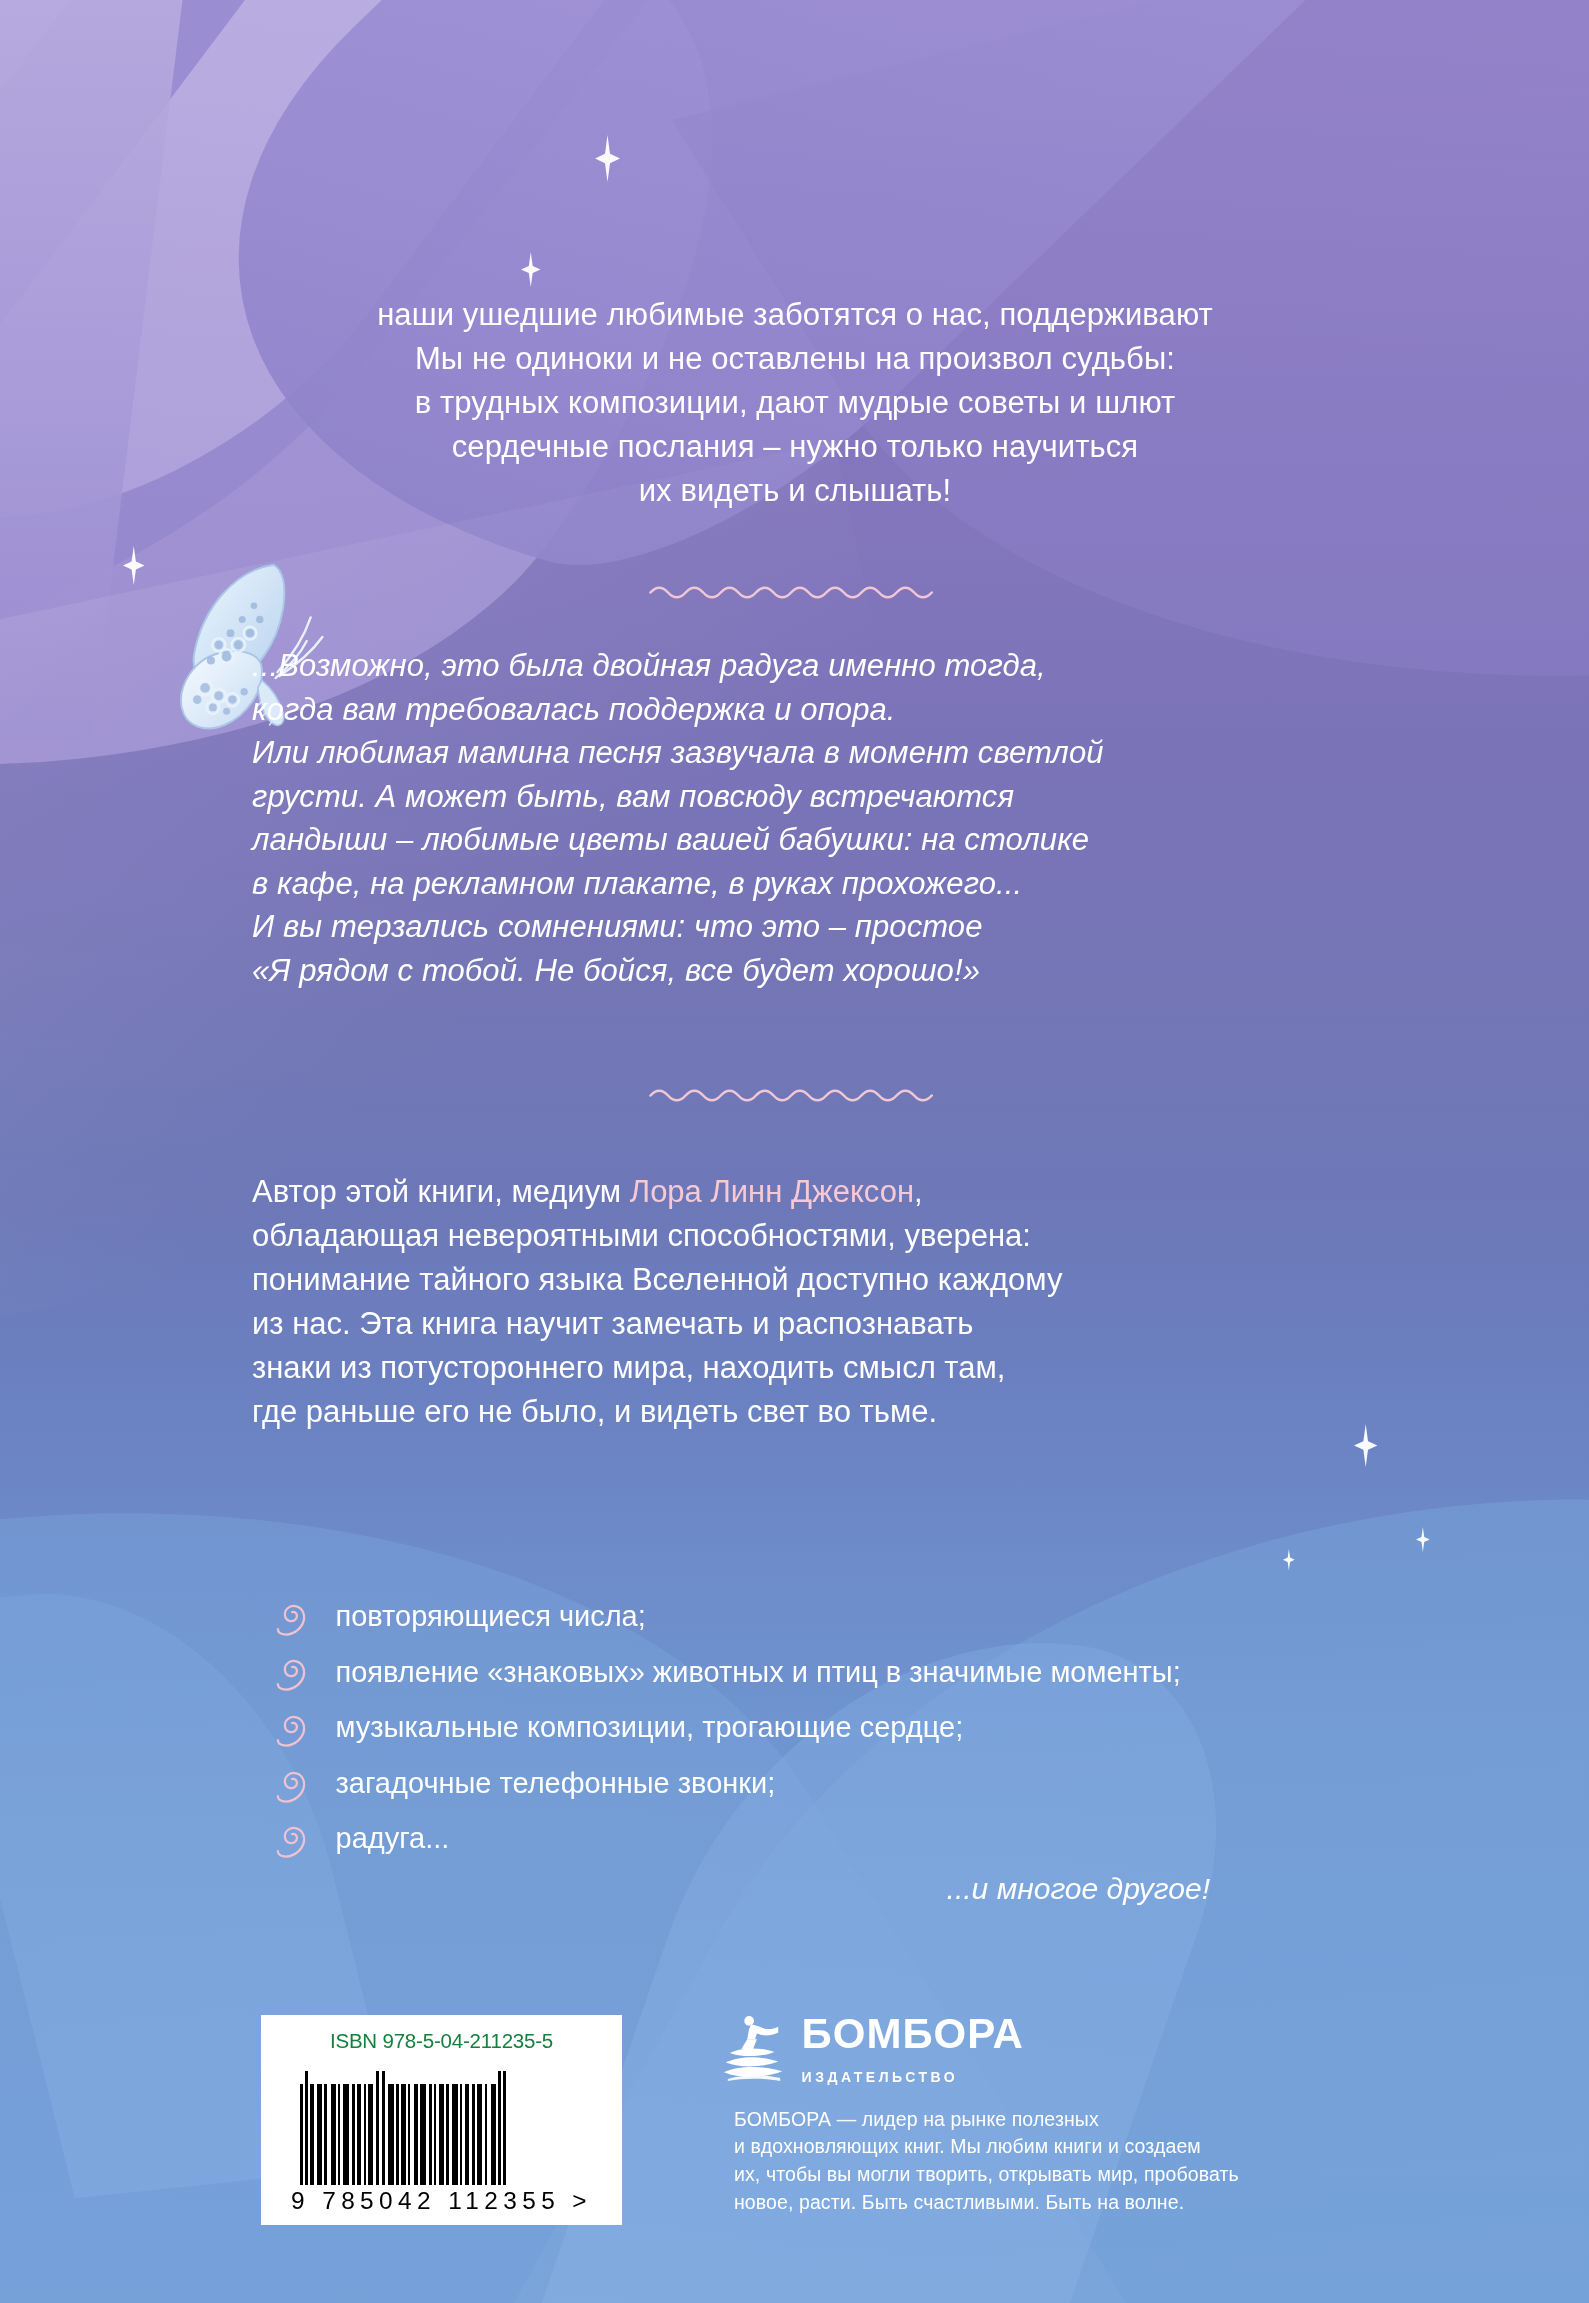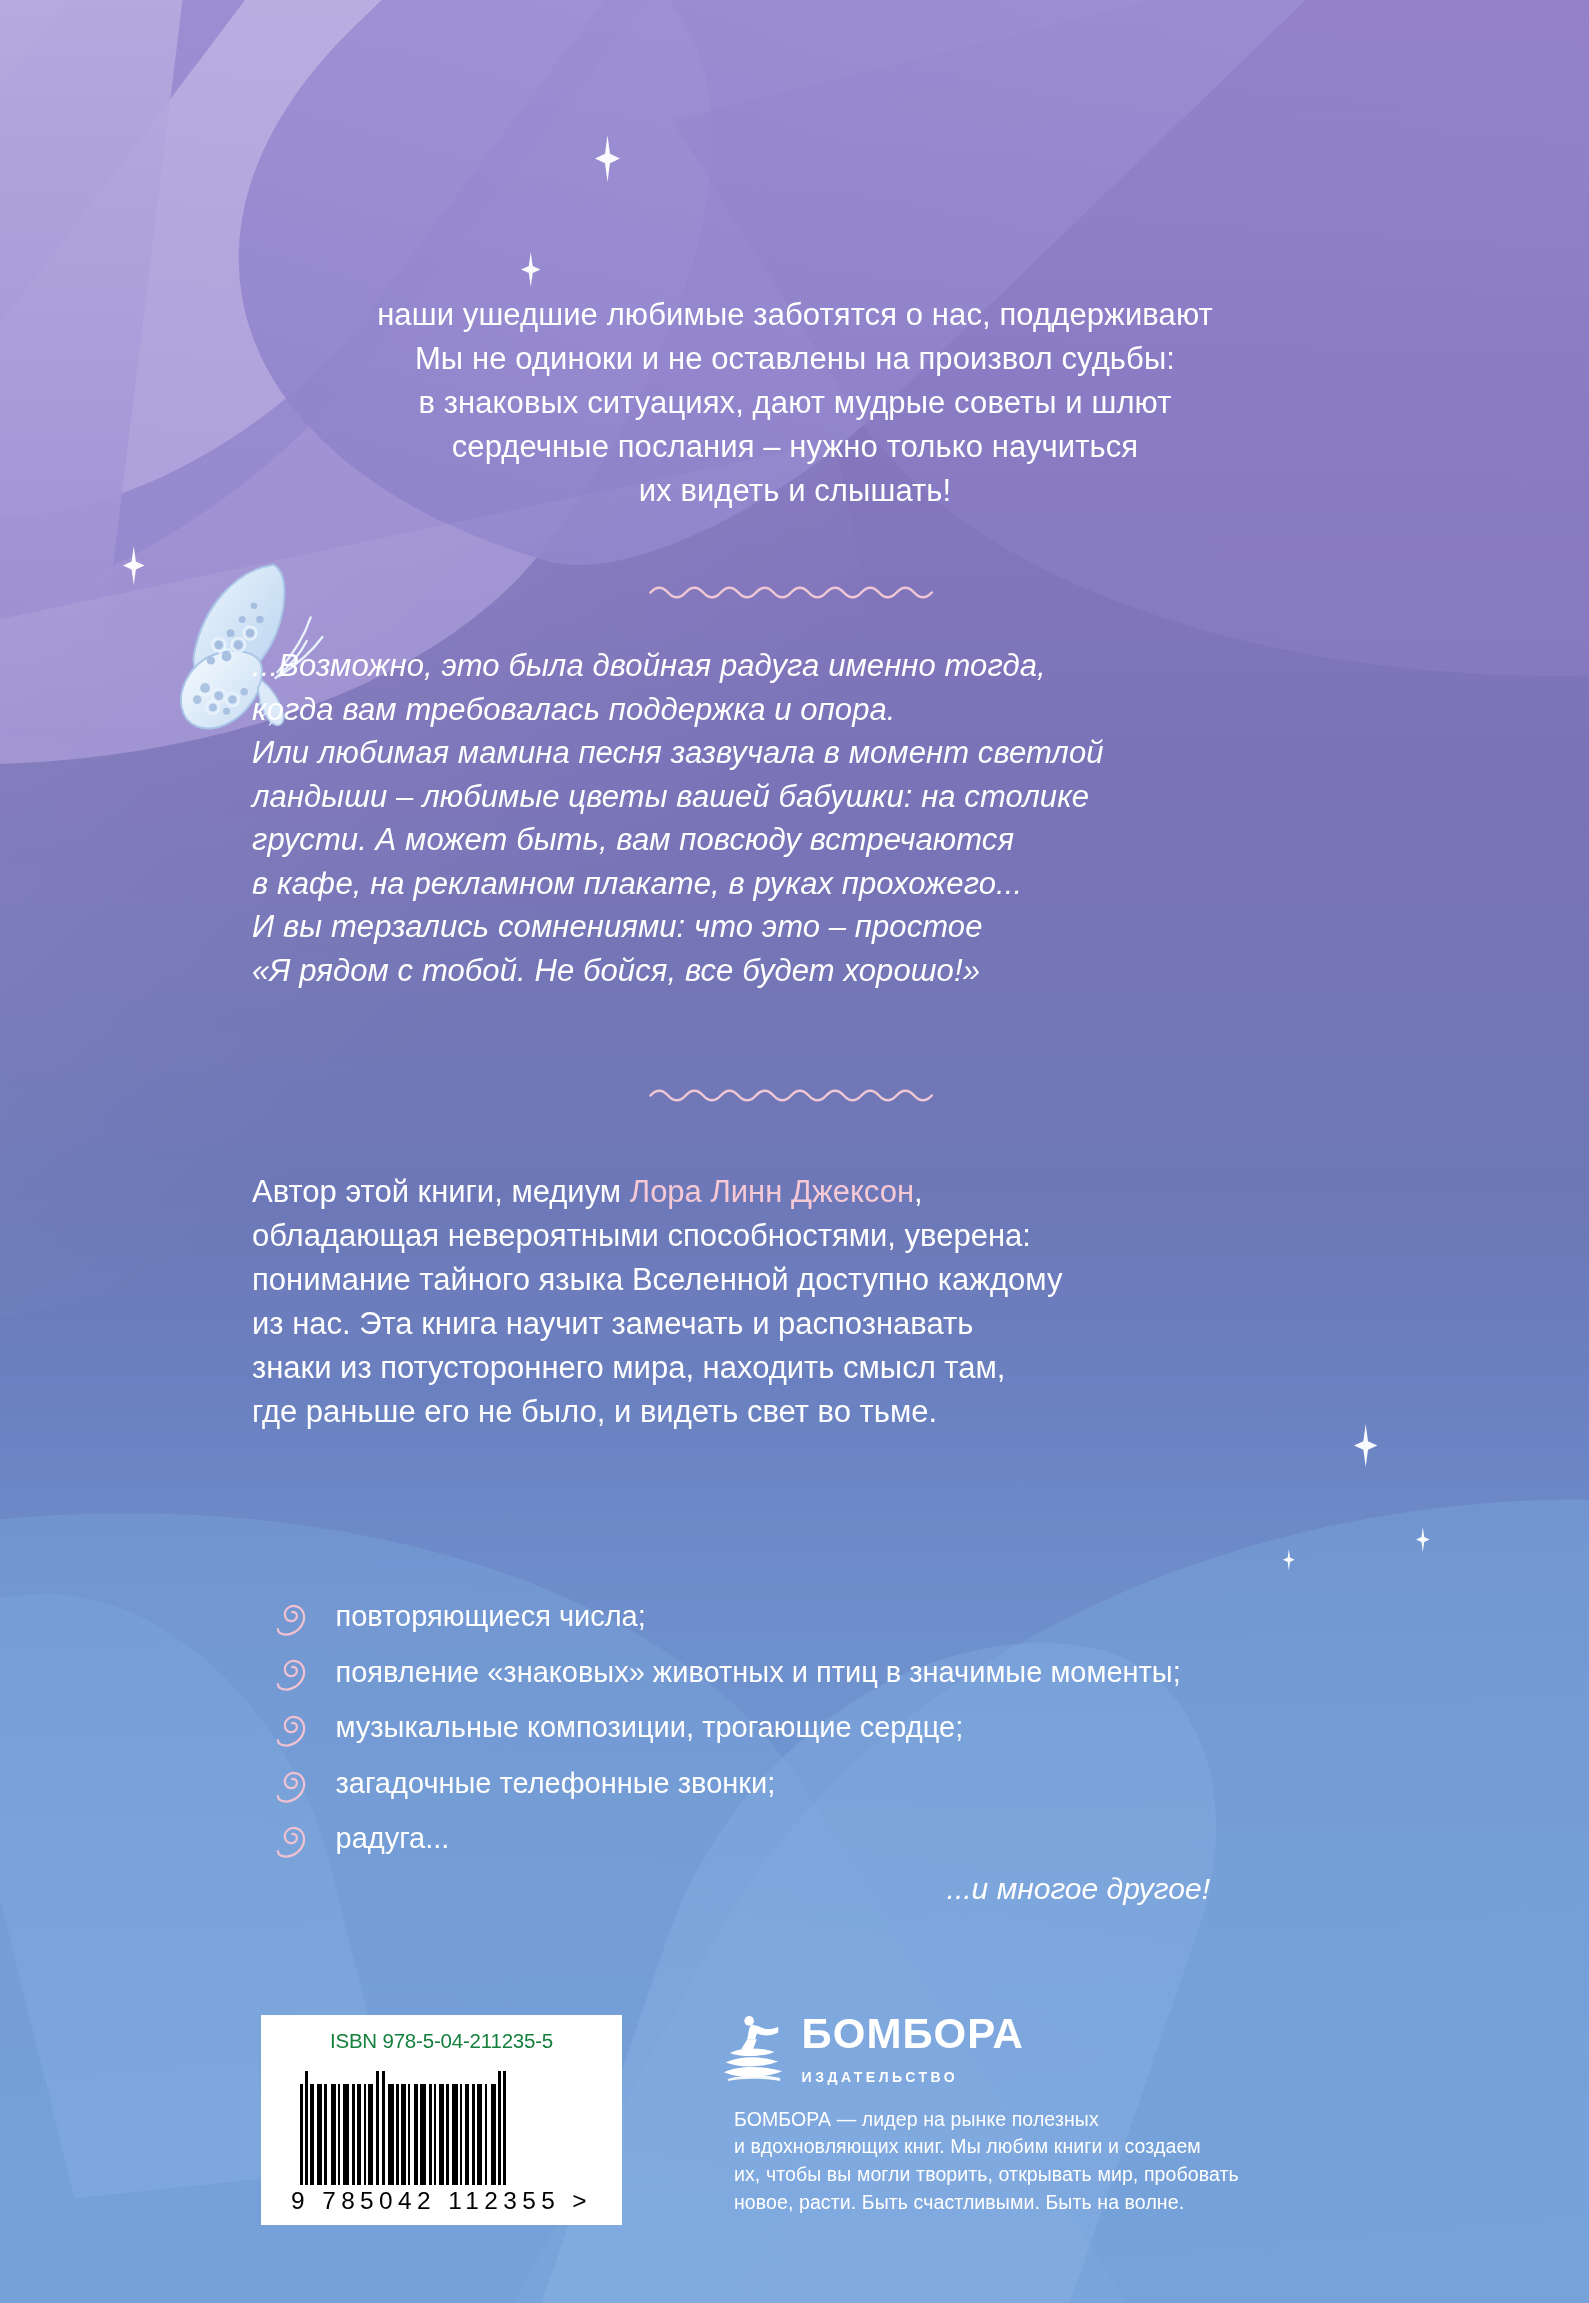--- a/index.html
+++ b/index.html
@@ -415,37 +415,37 @@
         <path d="M116 166 L108 178"></path>
       </g>
     </svg>
   </div>
 
   <div class="content">
 
     <div class="intro">
       <div>наши ушедшие любимые заботятся о нас, поддерживают</div>
       <div>Мы не одиноки и не оставлены на произвол судьбы:</div>
-      <div>в знаковых ситуациях, дают мудрые советы и шлют</div>
+      <div>в трудных композиции, дают мудрые советы и шлют</div>
       <div>сердечные послания – нужно только научиться</div>
       <div>их видеть и слышать!</div>
     </div>
 
     <div class="wave" style="top:580px;">
       <svg viewBox="0 0 300 26" preserveAspectRatio="none" xmlns="http://www.w3.org/2000/svg">
         <path d="M2 13 q9 -10 18 0 t18 0 t18 0 t18 0 t18 0 t18 0 t18 0 t18 0 t18 0 t18 0 t18 0 t18 0 t18 0 t18 0 t18 0 t18 0" fill="none" stroke="#f0c7d4" stroke-width="2.6" stroke-linecap="round"></path>
       </svg>
     </div>
 
     <div class="quote">
       <div>...Возможно, это была двойная радуга именно тогда,</div>
       <div>когда вам требовалась поддержка и опора.</div>
       <div>Или любимая мамина песня зазвучала в момент светлой</div>
+      <div>грусти. А может быть, вам повсюду встречаются</div>
       <div>ландыши – любимые цветы вашей бабушки: на столике</div>
-      <div>грусти. А может быть, вам повсюду встречаются</div>
       <div>в кафе, на рекламном плакате, в руках прохожего...</div>
       <div>И вы терзались сомнениями: что это – простое</div>
       <div>«Я рядом с тобой. Не бойся, все будет хорошо!»</div>
     </div>
 
     <div class="wave" style="top:1083px;">
       <svg viewBox="0 0 300 26" preserveAspectRatio="none" xmlns="http://www.w3.org/2000/svg">
         <path d="M2 13 q9 -10 18 0 t18 0 t18 0 t18 0 t18 0 t18 0 t18 0 t18 0 t18 0 t18 0 t18 0 t18 0 t18 0 t18 0 t18 0 t18 0" fill="none" stroke="#f0c7d4" stroke-width="2.6" stroke-linecap="round"></path>
       </svg>
     </div>

